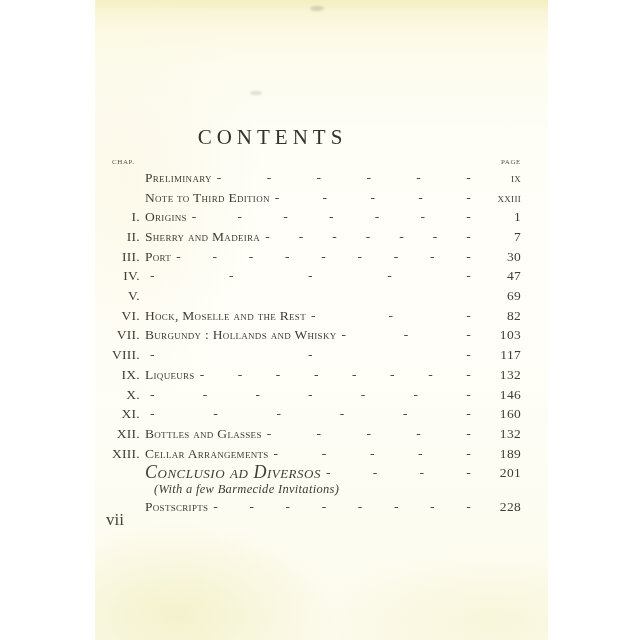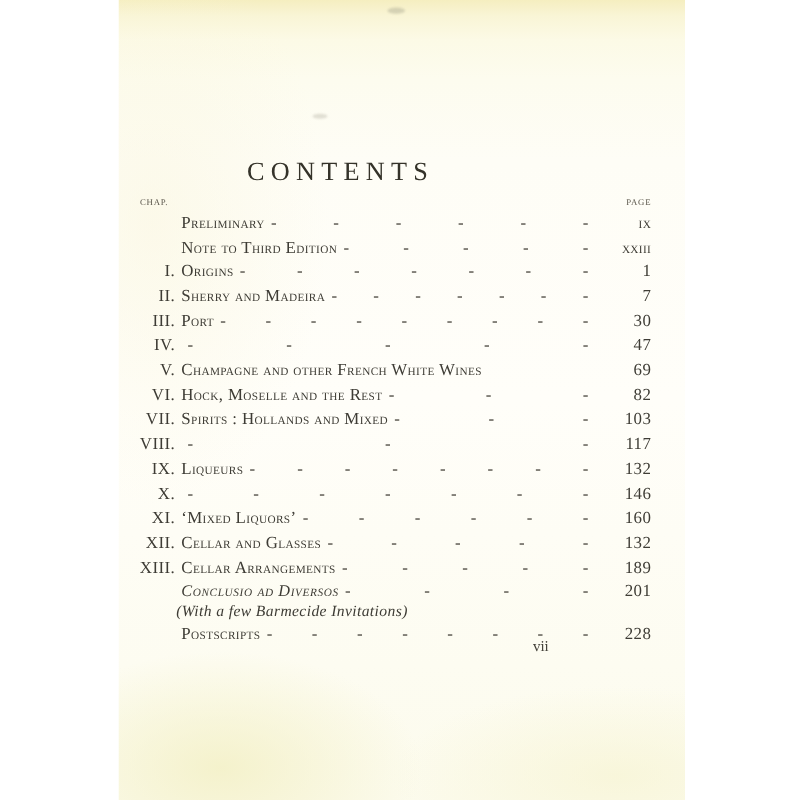--- a/index.html
+++ b/index.html
@@ -40,28 +40,28 @@
     font-size:13.5px;font-variant:small-caps;letter-spacing:0.3px;
   }
   .toc-row .chap{flex:0 0 34px;text-align:right;margin-right:5px;}
   .toc-row .title{white-space:nowrap;}
   .toc-row .leader{
     flex:1 1 auto;display:flex;justify-content:space-between;
     padding:0 8px 0 5px;color:#45423a;
   }
   .toc-row .dash{display:inline-block;}
   .toc-row .pagenum{flex:0 0 42px;text-align:right;}
-  .toc-row.italic .title{font-style:italic;font-size:13px;letter-spacing:0.5px;}
+  .toc-row.italic .title{font-style:italic;font-size:18px;letter-spacing:0.5px;}
   .toc-subtitle{
     height:14px;line-height:13px;font-style:italic;font-size:12.5px;
-    margin-left:35px;letter-spacing:0.3px;
+    margin-left:48px;letter-spacing:0.3px;
   }
   .folio{
     position:absolute;top:492px;left:0;width:333px;
-    text-align:right;font-size:12px;color:#45423a;
+    text-align:left;font-size:17px;color:#45423a;
   }
 </style>
 </head>
 <body>
 
 <div class="canvas">
   <div class="scan-page">
     <div class="smudge s1"></div>
     <div class="smudge s2"></div>
     <div class="type-area">
@@ -146,37 +146,36 @@
               <span class="dash">-</span>
               <span class="dash">-</span>
               <span class="dash">-</span>
               <span class="dash">-</span>
               <span class="dash">-</span>
             </span>
             <span class="pagenum">47</span>
           </div>
           <div class="toc-row">
             <span class="chap">V.</span>
-            <span class="title">Champagne and other French White Wines</span>
             <span class="leader"></span>
             <span class="pagenum">69</span>
           </div>
           <div class="toc-row">
             <span class="chap">VI.</span>
             <span class="title">Hock, Moselle and the Rest</span>
             <span class="leader">
               <span class="dash">-</span>
               <span class="dash">-</span>
               <span class="dash">-</span>
             </span>
             <span class="pagenum">82</span>
           </div>
           <div class="toc-row">
             <span class="chap">VII.</span>
-            <span class="title">Spirits : Hollands and Mixed</span>
+            <span class="title">Burgundy : Hollands and Whisky</span>
             <span class="leader">
               <span class="dash">-</span>
               <span class="dash">-</span>
               <span class="dash">-</span>
             </span>
             <span class="pagenum">103</span>
           </div>
           <div class="toc-row">
             <span class="chap">VIII.</span>
             <span class="leader">
@@ -209,34 +208,33 @@
               <span class="dash">-</span>
               <span class="dash">-</span>
               <span class="dash">-</span>
               <span class="dash">-</span>
               <span class="dash">-</span>
             </span>
             <span class="pagenum">146</span>
           </div>
           <div class="toc-row">
             <span class="chap">XI.</span>
-            <span class="title">‘Mixed Liquors’</span>
             <span class="leader">
               <span class="dash">-</span>
               <span class="dash">-</span>
               <span class="dash">-</span>
               <span class="dash">-</span>
               <span class="dash">-</span>
               <span class="dash">-</span>
             </span>
             <span class="pagenum">160</span>
           </div>
           <div class="toc-row">
             <span class="chap">XII.</span>
-            <span class="title">Cellar and Glasses</span>
+            <span class="title">Bottles and Glasses</span>
             <span class="leader">
               <span class="dash">-</span>
               <span class="dash">-</span>
               <span class="dash">-</span>
               <span class="dash">-</span>
               <span class="dash">-</span>
             </span>
             <span class="pagenum">132</span>
           </div>
           <div class="toc-row">

